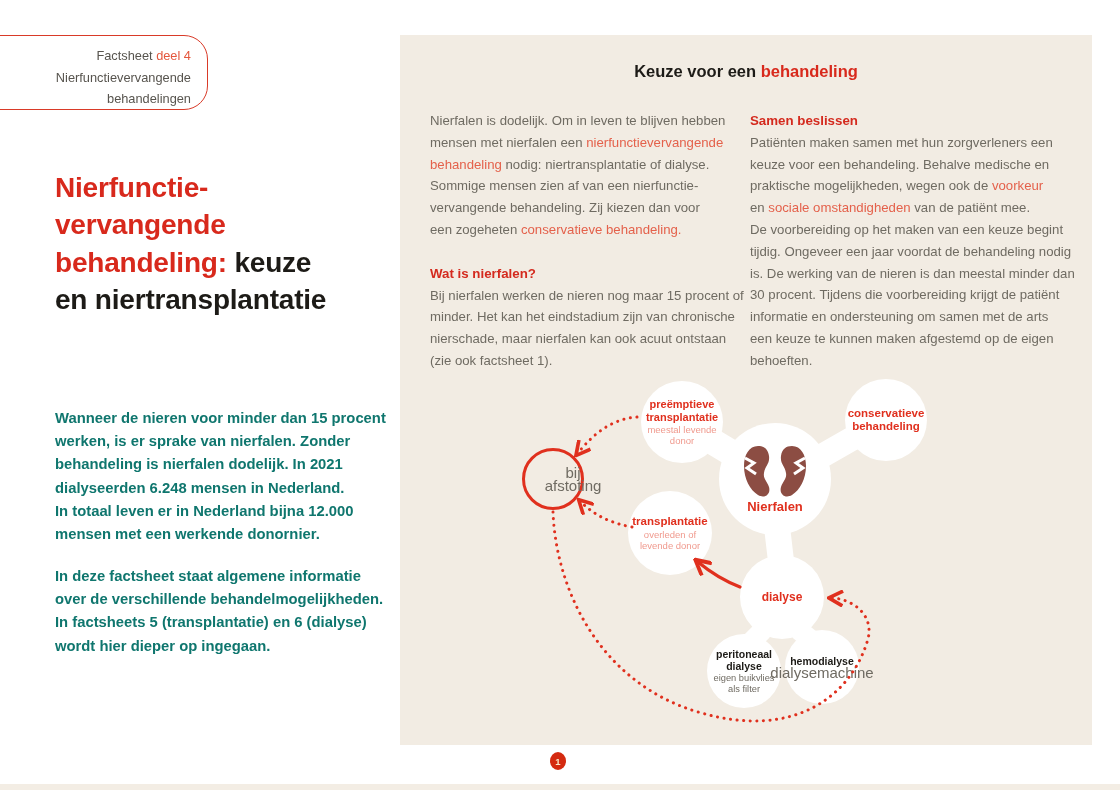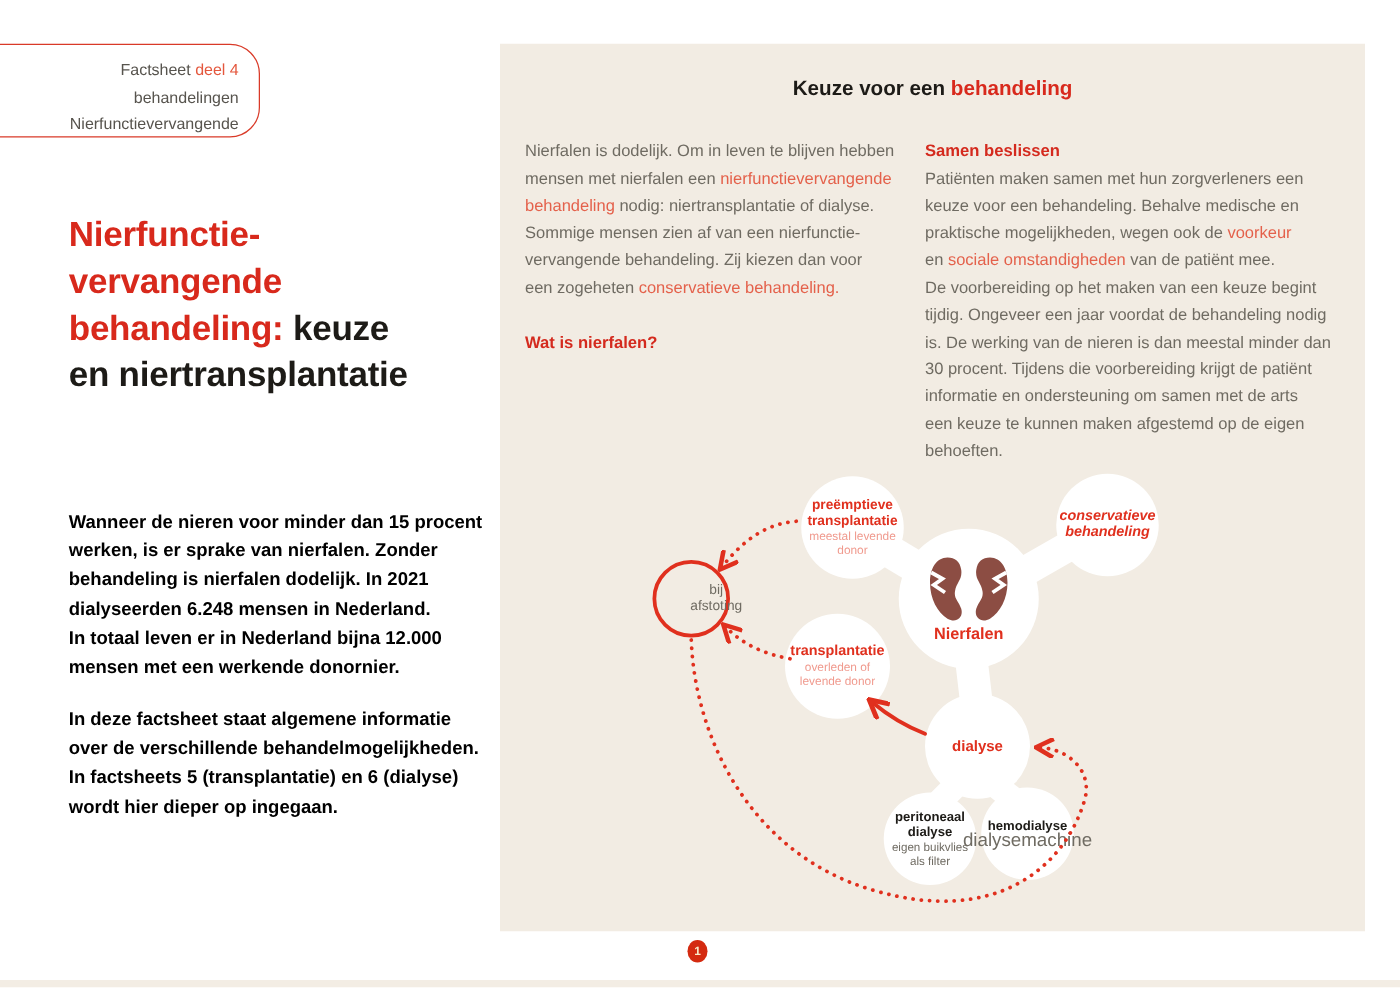--- a/index.html
+++ b/index.html
@@ -7,29 +7,29 @@
         font-family:"Liberation Sans",sans-serif;}
 
   
   .badge{position:absolute;left:-2px;top:35px;width:210px;height:75px;box-sizing:border-box;
          border:1.5px solid #d93a28;border-radius:0 24px 24px 0;
          padding:9px 16px 0 0;text-align:right;
          font-size:12.8px;line-height:21.5px;color:#57544e;}
   .title{position:absolute;left:55px;top:150px;font-size:28px;line-height:37.5px;
          font-weight:bold;white-space:pre;letter-spacing:-0.2px;}
   .intro{position:absolute;left:55px;width:360px;font-weight:bold;font-size:14.8px;
-         line-height:23.3px;color:#000000;white-space:pre;}
+         line-height:23.3px;color:#0f766e;white-space:pre;}
   .intro.p1{top:392px;}
   .intro.p2{top:550px;}
 
   
   .panel{position:absolute;left:400px;top:35px;width:692px;height:710px;background:#f2ece3;}
   .panel-heading{position:absolute;left:0;top:27px;width:100%;text-align:center;
                  font-size:16.5px;font-weight:bold;}
-  .col{position:absolute;top:75px;font-size:13.2px;line-height:21.8px;color:#6f6b62;}
+  .col{position:absolute;top:75px;font-size:13.2px;line-height:21.8px;color:#6f6b62;margin-left:10px;}
   .col-left{left:20px;width:315px;}
   .col-right{left:340px;width:350px;}
   .col .para{white-space:pre;margin:0;}
   .col .subhead{font-size:13.3px;font-weight:bold;color:#d42a1e;margin:0;}
   .col-left .subhead{margin-top:22px;}
 
   
   .seg-accent{color:#d8291c;}
   .seg-dark{color:#1d1b17;text-align:right;}
   .seg-link{color:#e4614b;}
@@ -48,26 +48,26 @@
   .node .ns{white-space:pre-line;margin-top:1px;}
   .red{color:#e0301e;}
   .salmon{color:#f09a8e;}
   .dark{color:#1d1b17;}
   .gray{color:#6f6b62;}
 
   .n-pre{left:241px;top:16px;width:82px;height:82px;}
   .n-pre .nl{font-size:11px;line-height:12.5px;}
   .n-pre .ns{font-size:9.5px;line-height:11px;}
   .n-con{left:445px;top:14px;width:82px;height:82px;}
-  .n-con .nl{font-size:11.5px;line-height:13.5px;font-style:italic;}
+  .n-con .nl{font-size:11.5px;line-height:13.5px;}
   .n-nier{left:319px;top:58px;width:112px;height:112px;}
   .n-nier .nl{font-size:13px;line-height:14px;margin-top:3px;}
   .n-bij{left:122px;top:83px;width:62px;height:62px;background:transparent;
          border:3px solid #e0301e;}
-  .n-bij .nl{font-weight:normal;font-size:11px;line-height:13px;margin-left:40px;}
+  .n-bij .nl{font-weight:normal;font-size:15px;line-height:13px;margin-left:40px;}
   .n-tra{left:228px;top:126px;width:84px;height:84px;}
   .n-tra .nl{font-size:11.5px;line-height:13px;}
   .n-tra .ns{font-size:9.5px;line-height:11px;}
   .n-dia{left:340px;top:190px;width:84px;height:84px;}
   .n-dia .nl{font-size:12px;line-height:13px;}
   .n-per{left:307px;top:269px;width:74px;height:74px;}
   .n-per .nl{font-size:10.5px;line-height:12px;}
   .n-per .ns{font-size:9.3px;line-height:10.5px;}
   .n-hem{left:385px;top:265px;width:74px;height:74px;}
   .n-hem .nl{font-size:10.5px;line-height:12px;}
@@ -79,22 +79,22 @@
             display:flex;align-items:center;justify-content:center;}
   .bottom-strip{position:absolute;left:0;top:784px;width:1120px;height:6px;background:#f3ede4;}
 </style>
 </head>
 <body>
 
 <div class="page">
 
   <div class="badge">
     <div><span class="seg-gray">Factsheet </span><span class="seg-orange">deel 4</span></div>
+    <div>Nierfunctievervangende</div>
     <div>behandelingen</div>
-    <div>Nierfunctievervangende</div>
   </div>
 
   <h1 class="title"><span class="seg-accent">Nierfunctie-
 vervangende
 behandeling:</span><span class="seg-dark"> keuze
 en niertransplantatie</span></h1>
 
   <p class="intro p1">Wanneer de nieren voor minder dan 15 procent
 werken, is er sprake van nierfalen. Zonder
 behandeling is nierfalen dodelijk. In 2021
@@ -110,20 +110,24 @@
     <div class="panel-heading"><span class="seg-dark">Keuze voor een </span><span class="seg-accent">behandeling</span></div>
 
     <div class="col col-left">
       <p class="para"><span>Nierfalen is dodelijk. Om in leven te blijven hebben
 mensen met nierfalen een </span><span class="seg-link">nierfunctievervangende
 behandeling</span><span> nodig: niertransplantatie of dialyse.
 Sommige mensen zien af van een nierfunctie-
 vervangende behandeling. Zij kiezen dan voor
 een zogeheten </span><span class="seg-link">conservatieve behandeling.</span></p>
       <p class="subhead">Wat is nierfalen?</p>
+      <p class="para">Bij nierfalen werken de nieren nog maar 15 procent of
+minder. Het kan het eindstadium zijn van chronische
+nierschade, maar nierfalen kan ook acuut ontstaan
+(zie ook factsheet 1).</p>
     </div>
 
     <div class="col col-right">
       <p class="subhead">Samen beslissen</p>
       <p class="para"><span>Patiënten maken samen met hun zorgverleners een
 keuze voor een behandeling. Behalve medische en
 praktische mogelijkheden, wegen ook de </span><span class="seg-link">voorkeur</span><span>
 en </span><span class="seg-link">sociale omstandigheden</span><span> van de patiënt mee.
 De voorbereiding op het maken van een keuze begint
 tijdig. Ongeveer een jaar voordat de behandeling nodig

